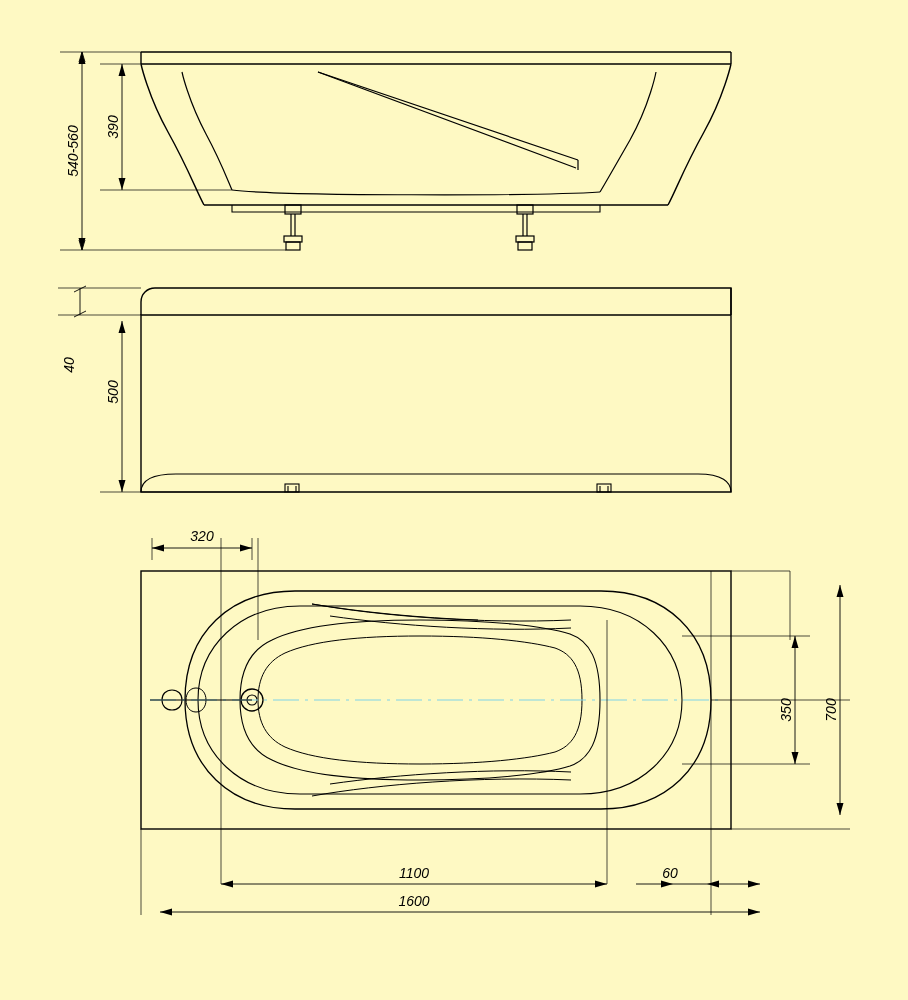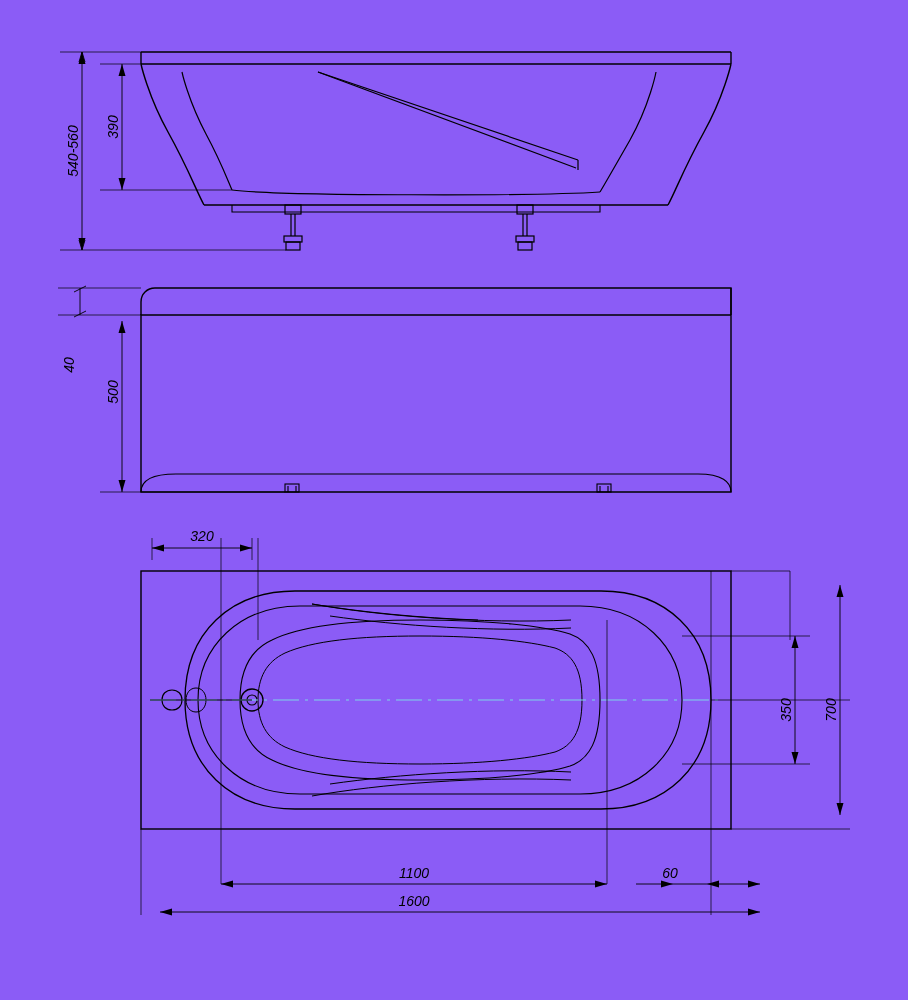--- a/index.html
+++ b/index.html
@@ -7,21 +7,21 @@
     padding: 0;
     background: #ffffff;
   }
   body {
     font-family: "Liberation Sans", sans-serif;
   }
   #sheet {
     position: relative;
     width: 908px;
     height: 1000px;
-    background: #8b5cf6;
+    background: #fef9c3;
     overflow: hidden;
   }
   #sheet svg {
     display: block;
   }
   .dim-text {
     font-family: "Liberation Sans", sans-serif;
     font-size: 14px;
     font-style: italic;
     fill: #000000;

